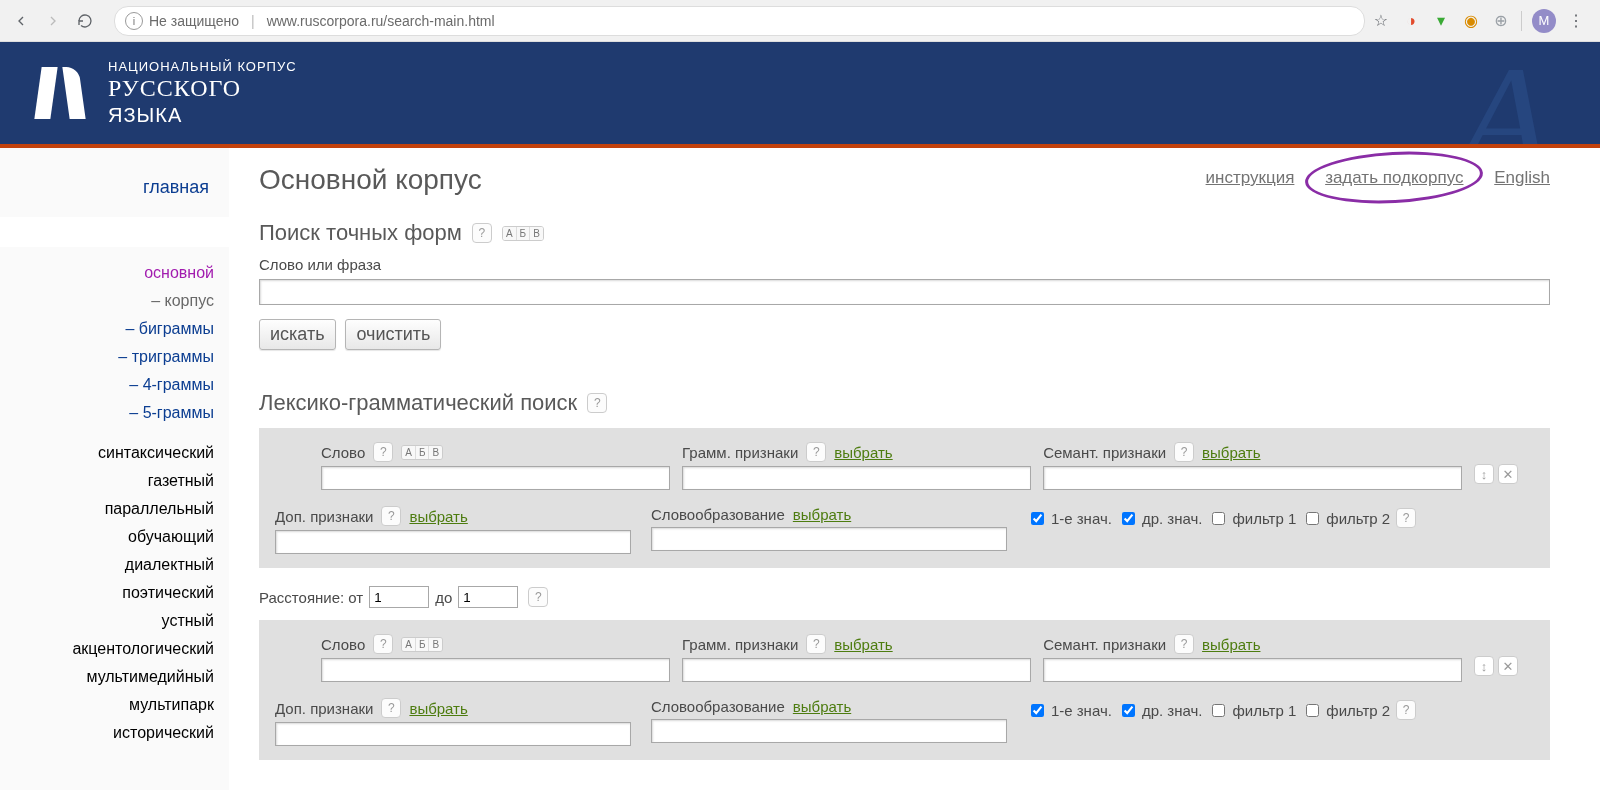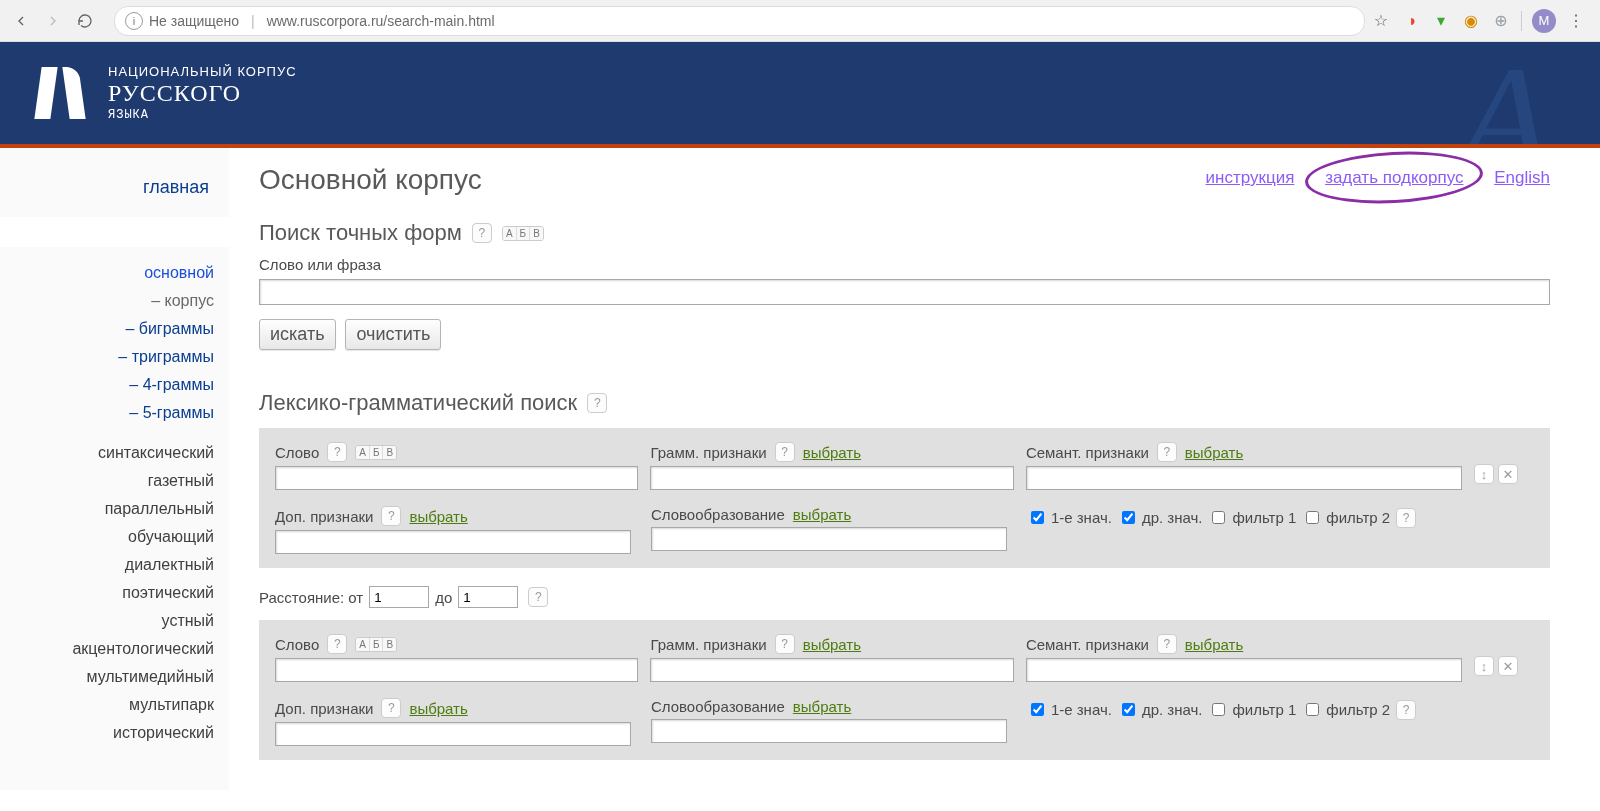--- a/index.html
+++ b/index.html
@@ -118,21 +118,21 @@
     width: 16px;
     background: #fff;
     bottom: 4px;
     top: 4px;
   }
   .page-header .logo-glyph::before { left: 8px; transform: skewX(-8deg); }
   .page-header .logo-glyph::after  { right: 8px; border-top-right-radius: 12px; transform: skewX(8deg); }
   .page-header .title-lines { line-height: 1.2; }
   .page-header .t1 { font-size: 13px; letter-spacing: 1px; }
   .page-header .t2 { font-size: 24px; letter-spacing: 1px; font-family: Georgia, "Times New Roman", serif; }
-  .page-header .t3 { font-size: 12px; letter-spacing: 1px; font-family: Liberation Mono, monospace; }
+  .page-header .t3 { font-size: 20px; letter-spacing: 1px; font-family: Liberation Sans, sans-serif; }
   .bg-glyph {
     position: absolute;
     right: 50px;
     top: -10px;
     font-size: 150px;
     color: #26467f;
     font-family: Georgia, serif;
     font-style: italic;
   }
 
@@ -153,26 +153,26 @@
     color: #0b3d91;
     padding: 4px 5px 14px 0;
   }
   .sidebar .gap {
     height: 30px;
     background: #fff;
     margin: 0 -10px 12px 0;
   }
   .sidebar a {
     display: block;
-    color: #404040;
+    color: #000000;
     text-decoration: none;
     padding: 5px 5px;
     font-size: 16px;
   }
-  .sidebar a.inactive { color: #1d4ed8; }
+  .sidebar a.inactive { color: #a21caf; }
   .sidebar a.sub { color: #0b3d91; }
   .sidebar a.sub.inactive { color: #696969; padding-left: 28px; }
 
   .main {
     flex: 1;
     padding: 16px 50px 30px 30px;
     position: relative;
   }
   h1.page-title {
     font-size: 28px;
@@ -180,21 +180,21 @@
     color: #595959;
     margin: 0 0 24px 0;
   }
   .top-links {
     position: absolute;
     right: 50px;
     top: 20px;
     font-size: 17px;
   }
   .top-links a {
-    color: #8b5cf6;
+    color: #737373;
     text-decoration: underline;
     margin-left: 20px;
     text-align: center;
   }
   .circled {
     position: relative;
     padding: 2px 6px;
   }
   .circled::after {
     content: "";
@@ -282,20 +282,21 @@
   .grey-block {
     background: #e0e0e0;
     padding: 14px 16px;
     margin-top: 12px;
   }
   .row3 {
     display: grid;
     grid-template-columns: 1fr 1fr 1.2fr 60px;
     gap: 12px;
     align-items: start;
+    margin-left: 46px;
   }
   .cell .label-line {
     display: flex;
     align-items: center;
     gap: 8px;
     margin-bottom: 4px;
     font-size: 15px;
     color: #4a4a4a;
     white-space: nowrap;
   }
@@ -317,21 +318,21 @@
     grid-template-columns: 1fr 1fr 1.2fr 60px;
     gap: 20px;
     margin-top: 16px;
     align-items: start;
   }
   .checks {
     white-space: nowrap;
     color: #4a4a4a;
     font-size: 15px;
     display: flex;
-    align-items: flex-start;
+    align-items: center;
     gap: 6px;
     flex-wrap: wrap;
     margin-top: 2px;
   }
   .checks label { display: flex; align-items: center; gap: 4px; }
   .bubble {
     width: 18px;
     height: 18px;
     border: 1px solid #ccc;
     background: #fff;

